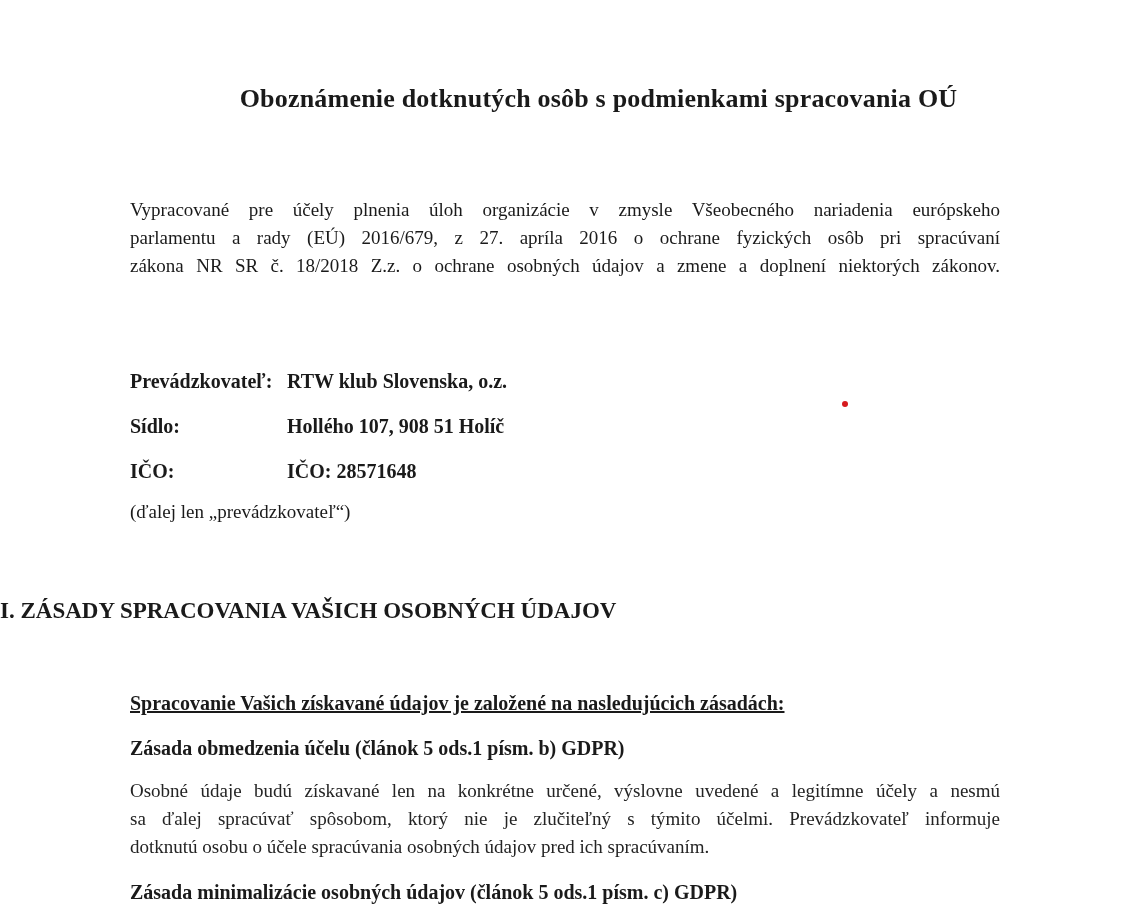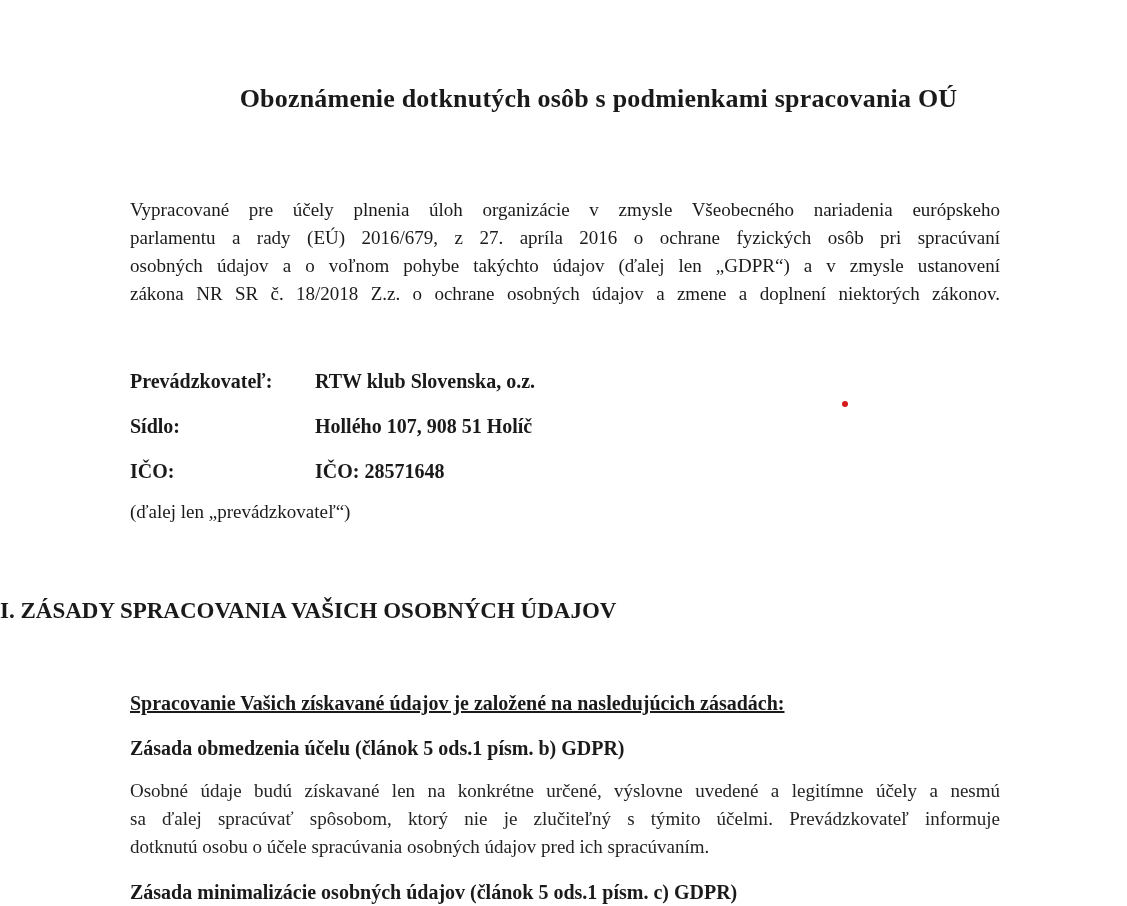--- a/index.html
+++ b/index.html
@@ -42,21 +42,20 @@
     text-align-last: left;
   }
   .intro { top: 171px; margin-top: 25px; }
   .contact-row {
     left: 130px;
     width: 870px;
     display: flex;
     font-size: 20px;
     font-weight: bold;
     line-height: 26px;
-    gap: 28px;
   }
   .contact-row .label { width: 157px; flex: 0 0 157px; }
   .row-operator { top: 368px; }
   .row-seat { top: 413px; }
   .row-ico { top: 458px; }
   .operator-note {
     top: 499px;
     left: 130px;
     width: 870px;
     font-size: 19px;
@@ -101,21 +100,20 @@
 </head>
 <body>
 
 <div class="page">
 
   <div class="abs doc-title">Oboznámenie dotknutých osôb s podmienkami spracovania OÚ</div>
 
   <div class="abs body-block intro">
     <div class="jline">Vypracované pre účely plnenia úloh organizácie v zmysle Všeobecného nariadenia európskeho</div>
     <div class="jline">parlamentu a rady (EÚ) 2016/679, z 27. apríla 2016 o ochrane fyzických osôb pri spracúvaní</div>
-    <div class="jline">osobných údajov a o voľnom pohybe takýchto údajov (ďalej len „GDPR“) a v zmysle ustanovení</div>
     <div class="jline">zákona NR SR č. 18/2018 Z.z. o ochrane osobných údajov a zmene a doplnení niektorých zákonov.</div>
   </div>
 
   <div class="abs contact-row row-operator">
     <span class="label">Prevádzkovateľ:</span>
     <span class="value">RTW klub Slovenska, o.z.</span>
   </div>
 
   <div class="abs red-dot"></div>
 

